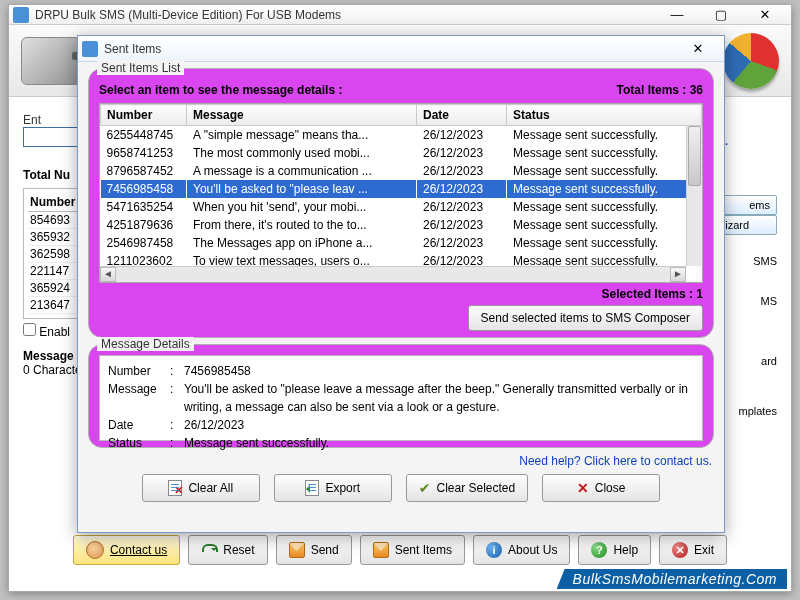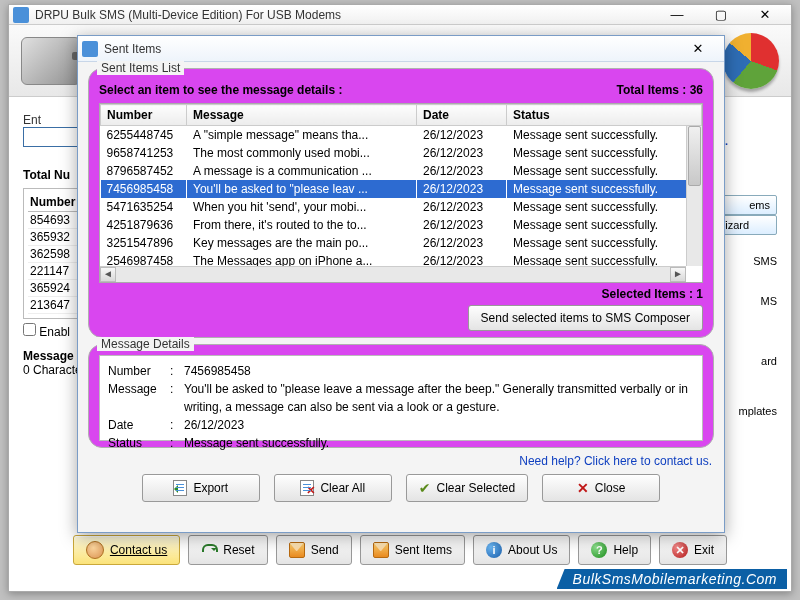--- a/index.html
+++ b/index.html
@@ -212,26 +212,20 @@
                 <td>26/12/2023</td>
                 <td>Message sent successfully.</td>
               </tr>
               <tr>
                 <td>4251879636</td>
                 <td>From there, it's routed to the to...</td>
                 <td>26/12/2023</td>
                 <td>Message sent successfully.</td>
               </tr>
               <tr>
-                <td>3251547896</td>
-                <td>Key messages are the main po...</td>
-                <td>26/12/2023</td>
-                <td>Message sent successfully.</td>
-              </tr>
-              <tr>
                 <td>2546987458</td>
                 <td>The Messages app on iPhone a...</td>
                 <td>26/12/2023</td>
                 <td>Message sent successfully.</td>
               </tr>
               <tr>
                 <td>1211023602</td>
                 <td>To view text messages, users o...</td>
                 <td>26/12/2023</td>
                 <td>Message sent successfully.</td>
@@ -274,30 +268,30 @@
             <span class="c">:</span>
             <span class="v">Message sent successfully.</span>
           </div>
       </div>
     </div>
 
     <div class="helplink"><a href="#">Need help? Click here to contact us.</a></div>
 
     <div class="dlg-buttons">
       <button class="xp-btn">
-          <span class="ico-doc ico-doc-arr"></span>
-          <span>Export</span>
-        </button>
-      <button class="xp-btn">
           <span class="ico-doc ico-clearall">
             <span class="xx">✕</span>
           </span>
           <span>Clear All</span>
         </button>
       <button class="xp-btn">
+          <span class="ico-doc ico-doc-arr"></span>
+          <span>Export</span>
+        </button>
+      <button class="xp-btn">
           <span class="ico-chk">✔</span>
           <span>Clear Selected</span>
         </button>
       <button class="xp-btn">
           <span class="ico-x">✕</span>
           <span>Close</span>
         </button>
     </div>
   </div>
 </div>

